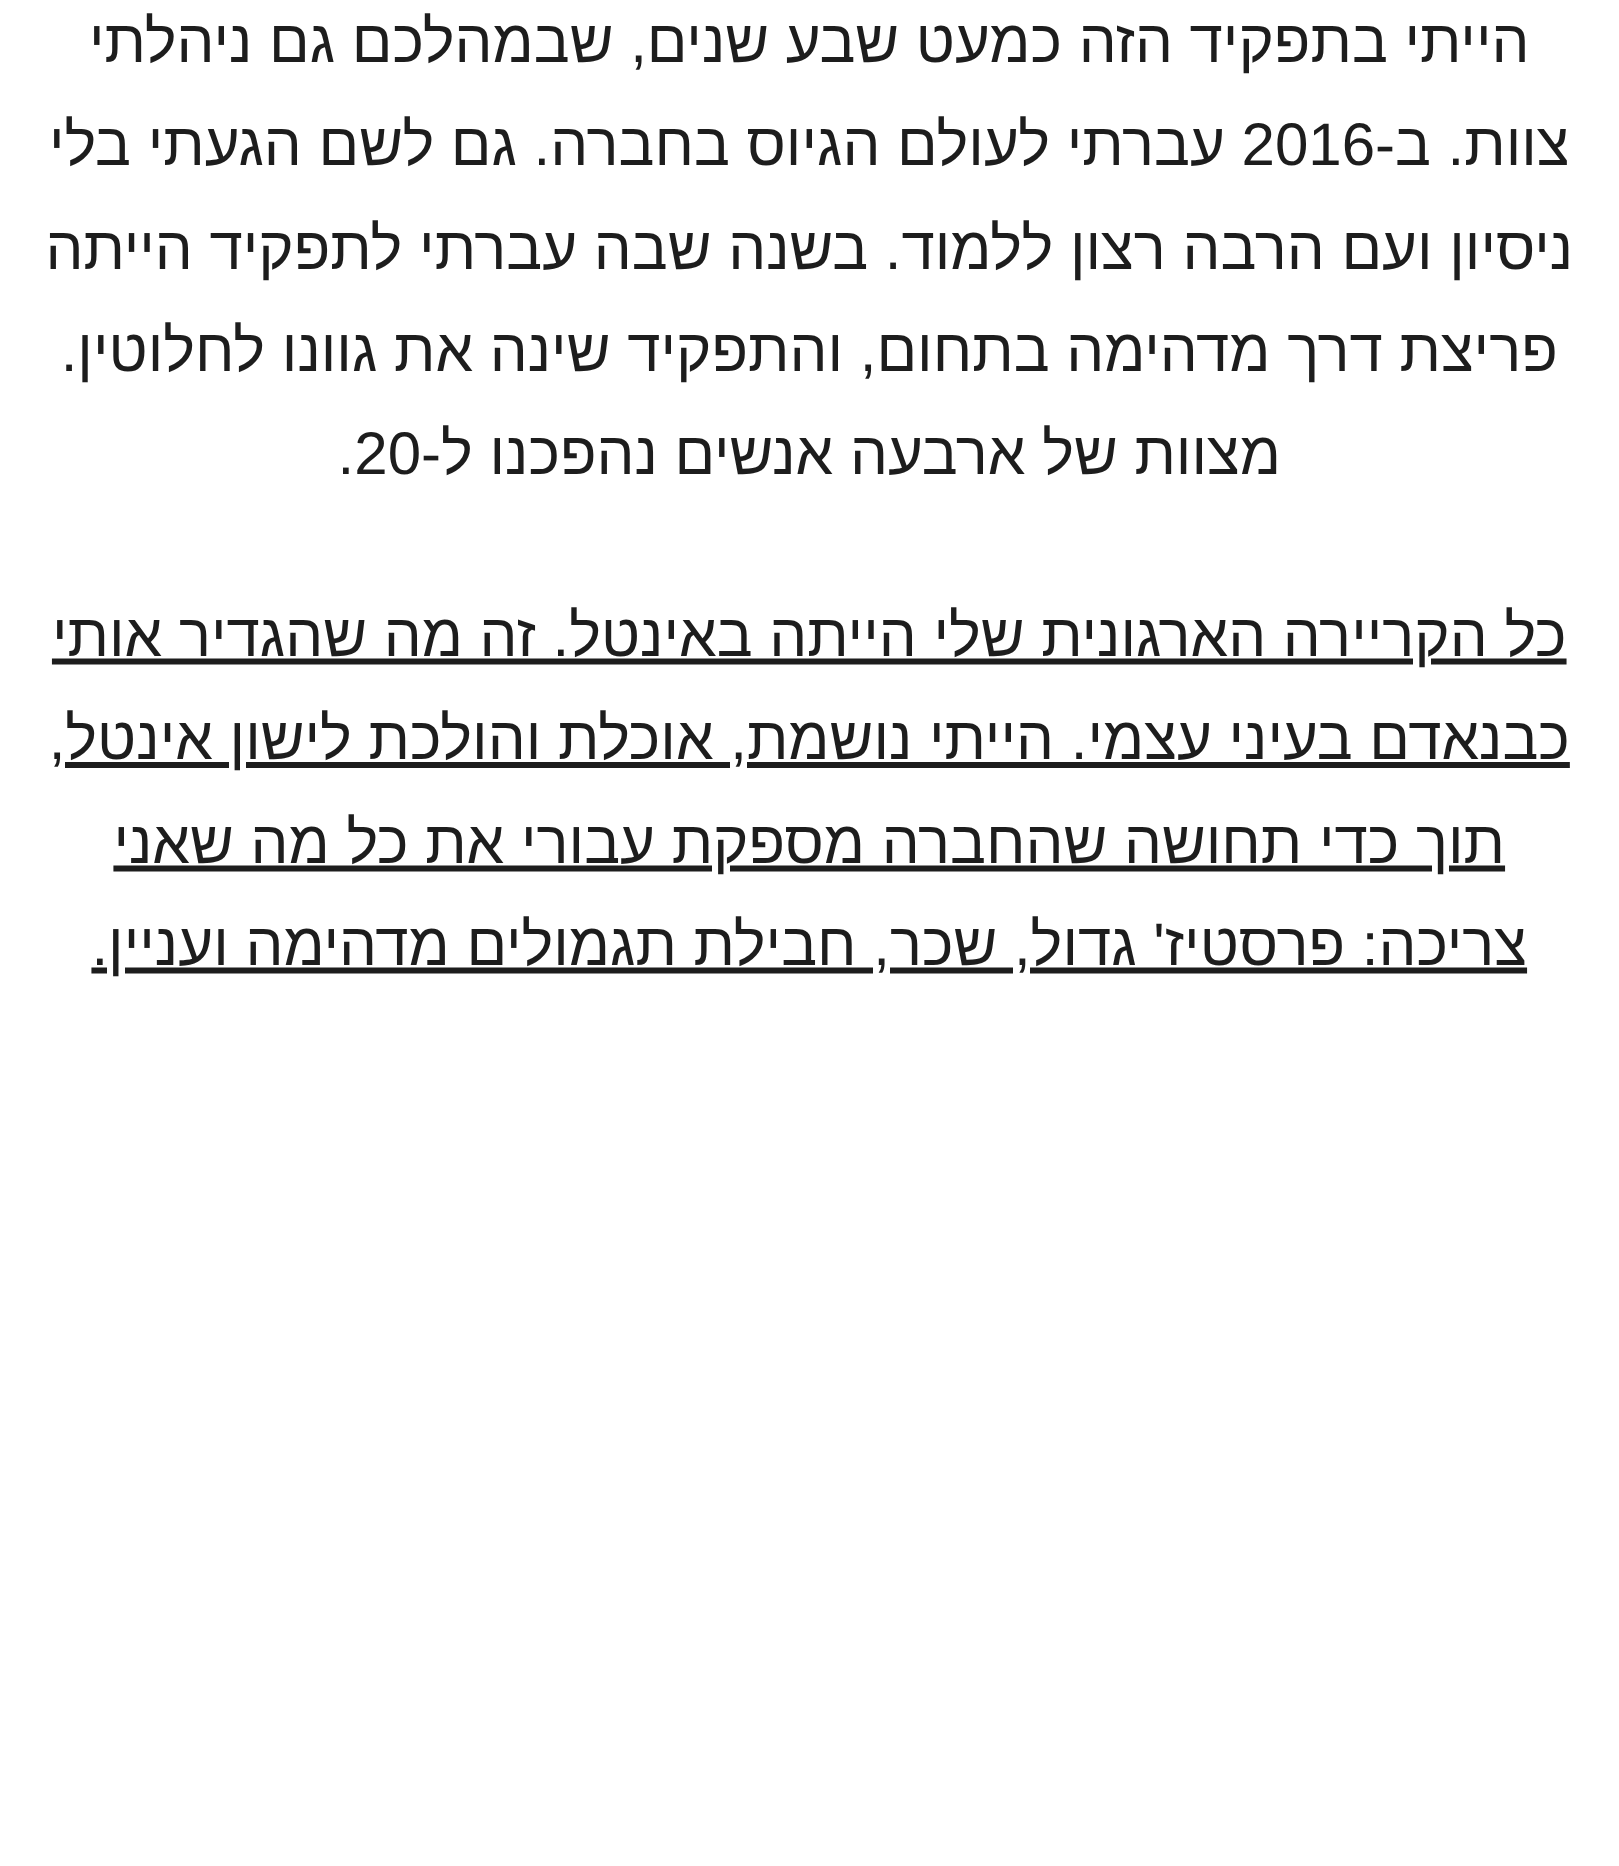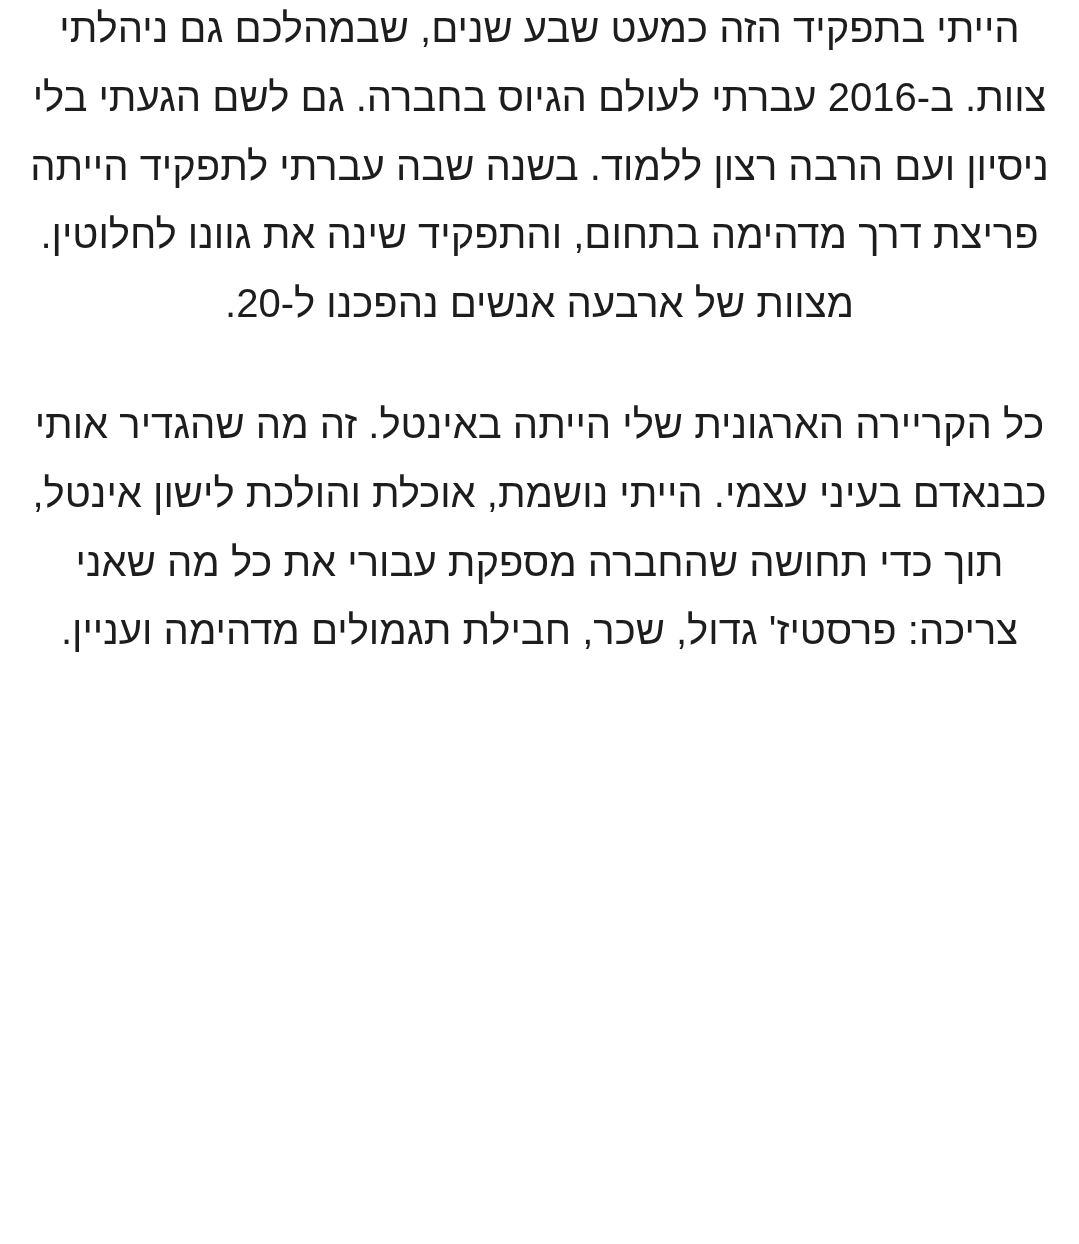--- a/index.html
+++ b/index.html
@@ -30,20 +30,21 @@
     letter-spacing: 0px;
     color: #1d1d1d;
     font-weight: 400;
   }
   .para {
     margin: 0;
     padding: 0;
   }
   .para + .para {
     margin-top: 52px;
+    text-decoration: underline;
   }
   .first-para {
     margin-top: -6px;
   }
   .spacer-bottom {
     height: 160px;
   }
 </style>
 </head>
 <body>

